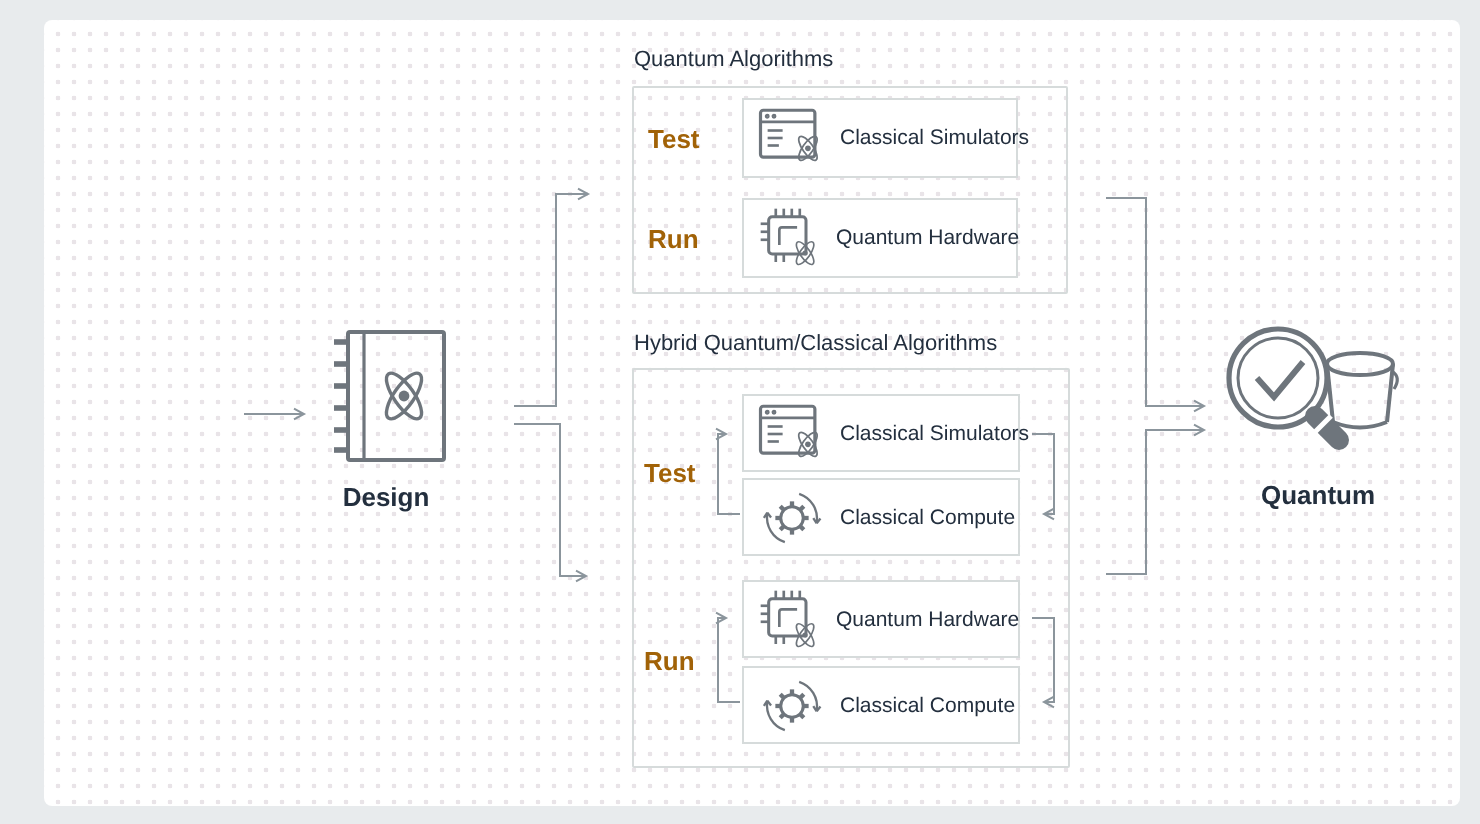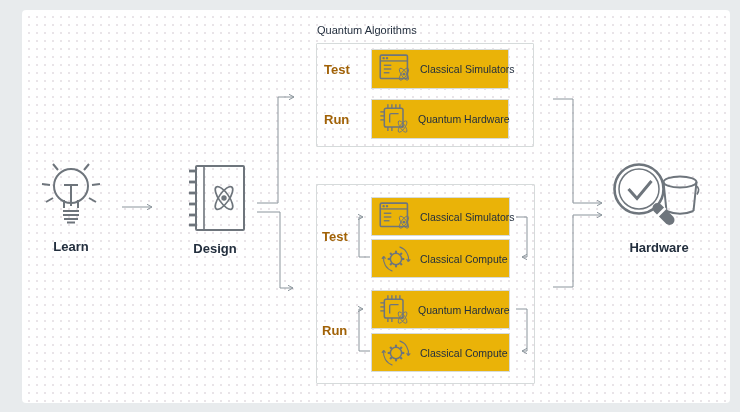--- a/index.html
+++ b/index.html
@@ -27,21 +27,21 @@
     position:absolute; z-index:3; font-weight:normal; font-size:11px;
     color:#232f3e; white-space:nowrap;
   }
   .groupbox{
     position:absolute; z-index:1; border:1px solid #d6dbdb; border-radius:1px;
   }
   .rowlabel{
     position:absolute; z-index:3; font-weight:bold; font-size:13px; color:#a16207;
   }
   .card{
-    position:absolute; z-index:3; background:#eab308; border:1px solid #d6dbdb;
+    position:absolute; z-index:3; background:#ffffff; border:1px solid #d6dbdb;
     display:flex; align-items:center; padding-left:7px; box-sizing:border-box;
   }
   .card .cicon{flex:0 0 auto; fill:none; stroke:#6e757c;}
   .card .clabel{font-size:10.5px; color:#232f3e; margin-left:7px; white-space:nowrap;}
   .fillpart{fill:#6e757c; stroke:none;}
   .icondefs{position:absolute; width:0; height:0; overflow:hidden;}
 </style>
 </head>
 <body>
 
@@ -139,58 +139,53 @@
     <path d="M257,203 L278,203 L278,97 L294,97" marker-end="url(#arr)"></path>
     <path d="M257,212 L280,212 L280,288 L293,288" marker-end="url(#arr)"></path>
     <path d="M553,99 L573,99 L573,203 L602,203" marker-end="url(#arr)"></path>
     <path d="M553,287 L573,287 L573,215 L602,215" marker-end="url(#arr)"></path>
     <path d="M370,257 L359,257 L359,217 L363,217" marker-end="url(#arr)"></path>
     <path d="M516,217 L527,217 L527,257 L522,257" marker-end="url(#arr)"></path>
     <path d="M370,351 L359,351 L359,309 L363,309" marker-end="url(#arr)"></path>
     <path d="M516,309 L527,309 L527,351 L522,351" marker-end="url(#arr)"></path>
   </svg>
 
-  <div class="node" style="left:38px; top:158px; width:66px;">
-    <svg width="64" height="78">
-        <use href="#ic-bulb"></use>
-      </svg>
-    <div class="nlabel">Learn</div>
-  </div>
-
-  <div class="node" style="left:181px; top:162px; width:68px;">
+
+  <div class="node" style="left:159px; top:162px; width:68px;">
     <svg width="68" height="76">
         <use href="#ic-notebook"></use>
       </svg>
     <div class="nlabel">Design</div>
   </div>
 
   <div class="node" style="left:606px; top:158px; width:106px;">
     <svg width="106" height="86">
         <use href="#ic-analyze"></use>
       </svg>
-    <div class="nlabel" style="margin-top:-4px;">Hardware</div>
+    <div class="nlabel" style="margin-top:-4px;">Quantum</div>
   </div>
 
   <div class="grouptitle" style="left:317px; top:24px;">Quantum Algorithms</div>
   <div class="groupbox" style="left:316px; top:43px; width:216px; height:102px;"></div>
   <div class="rowlabel" style="left:324px; top:62px;">Test</div>
   <div class="card" style="left:371px; top:49px; width:138px; height:40px;">
     <svg class="cicon" width="34" height="30">
         <use href="#ic-browser"></use>
       </svg>
     <span class="clabel">Classical Simulators</span>
   </div>
   <div class="rowlabel" style="left:324px; top:112px;">Run</div>
   <div class="card" style="left:371px; top:99px; width:138px; height:40px;">
     <svg class="cicon" width="32" height="32">
         <use href="#ic-chip"></use>
       </svg>
     <span class="clabel">Quantum Hardware</span>
   </div>
 
+  <div class="grouptitle" style="left:317px; top:166px;">Hybrid Quantum/Classical Algorithms</div>
   <div class="groupbox" style="left:316px; top:184px; width:217px; height:198px;"></div>
 
   <div class="rowlabel" style="left:322px; top:229px;">Test</div>
   <div class="card" style="left:371px; top:197px; width:139px; height:39px;">
     <svg class="cicon" width="34" height="30">
         <use href="#ic-browser"></use>
       </svg>
     <span class="clabel">Classical Simulators</span>
   </div>
   <div class="card" style="left:371px; top:239px; width:139px; height:39px;">

